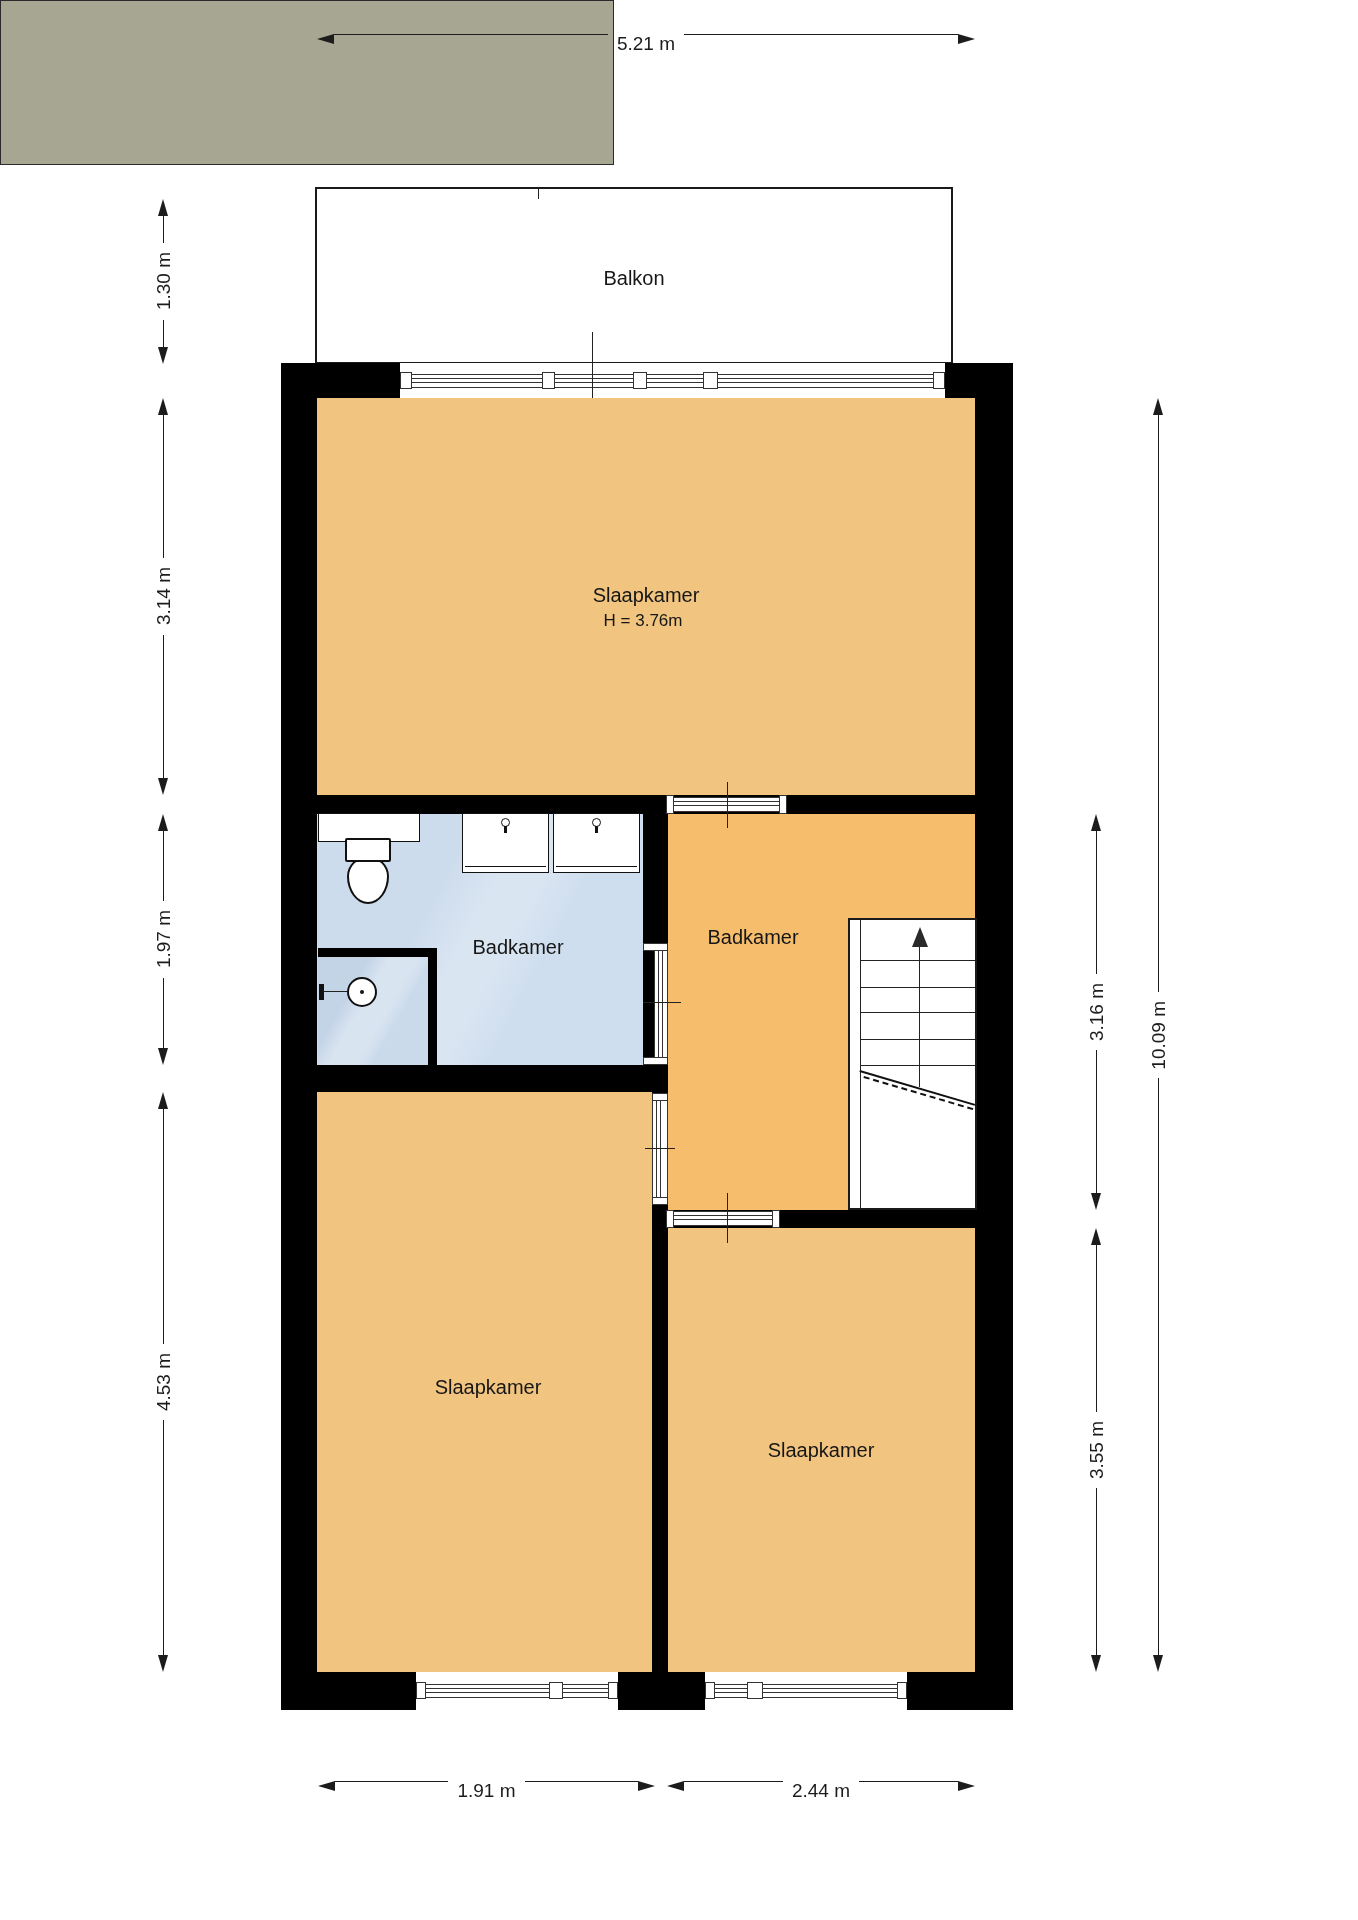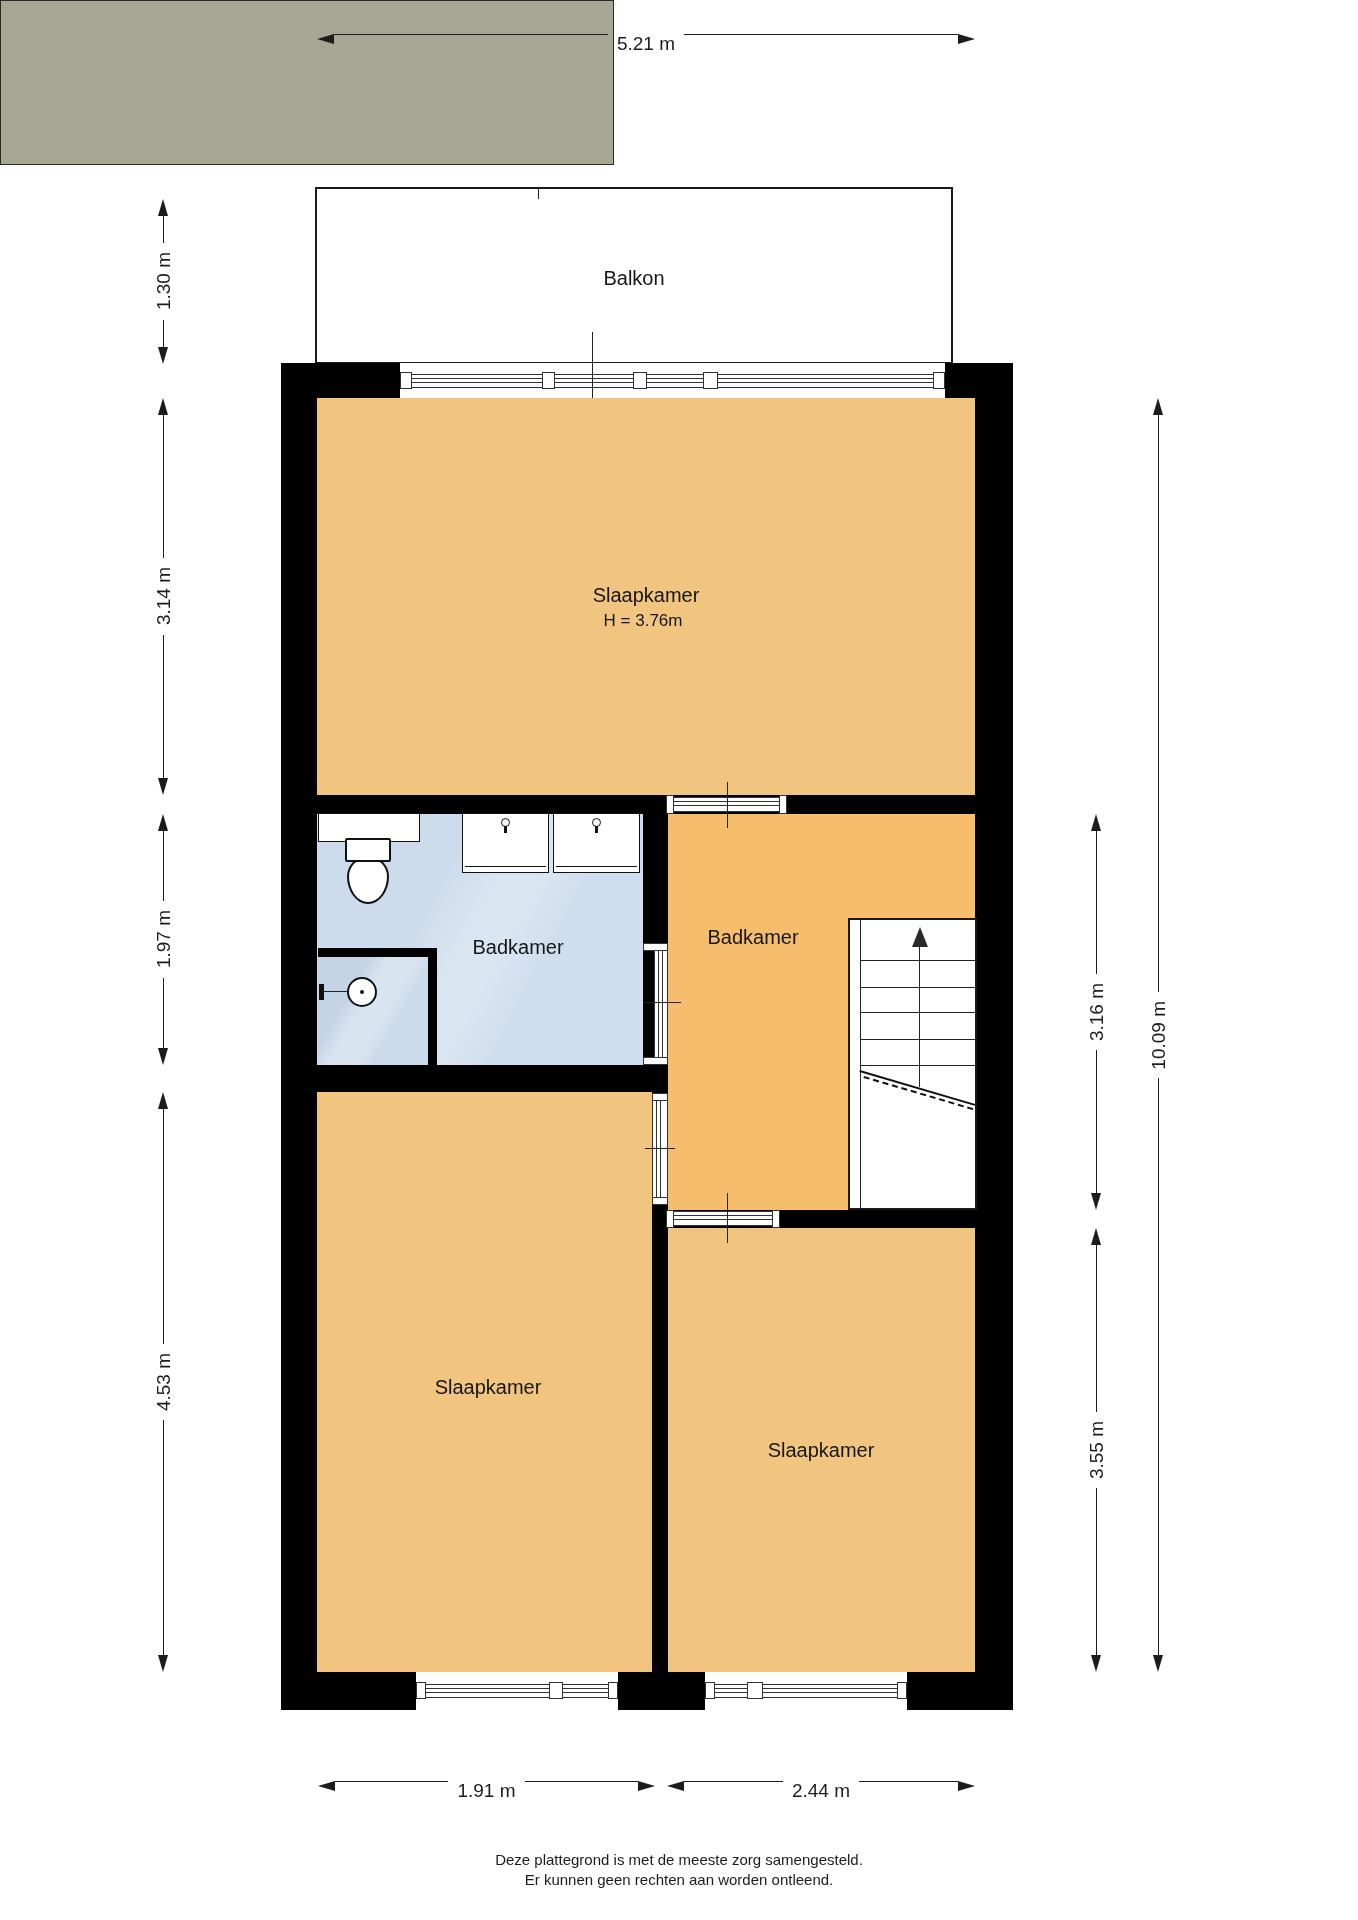--- a/index.html
+++ b/index.html
@@ -227,18 +227,14 @@
     <span class="ah right"></span>
   </div>
   <div class="dim-h" style="left:667px;top:1792px;width:308px;">
     <span class="ah left"></span>
     <span class="seg"></span>
     <span class="dim-lbl">2.44 m</span>
     <span class="seg"></span>
     <span class="ah right"></span>
   </div>
 
-  <div class="footer" style="top:1850px;">
-    <div>Deze plattegrond is met de meeste zorg samengesteld.</div>
-    <div>Er kunnen geen rechten aan worden ontleend.</div>
-  </div>
 
 </div>
 
 </body></html>

